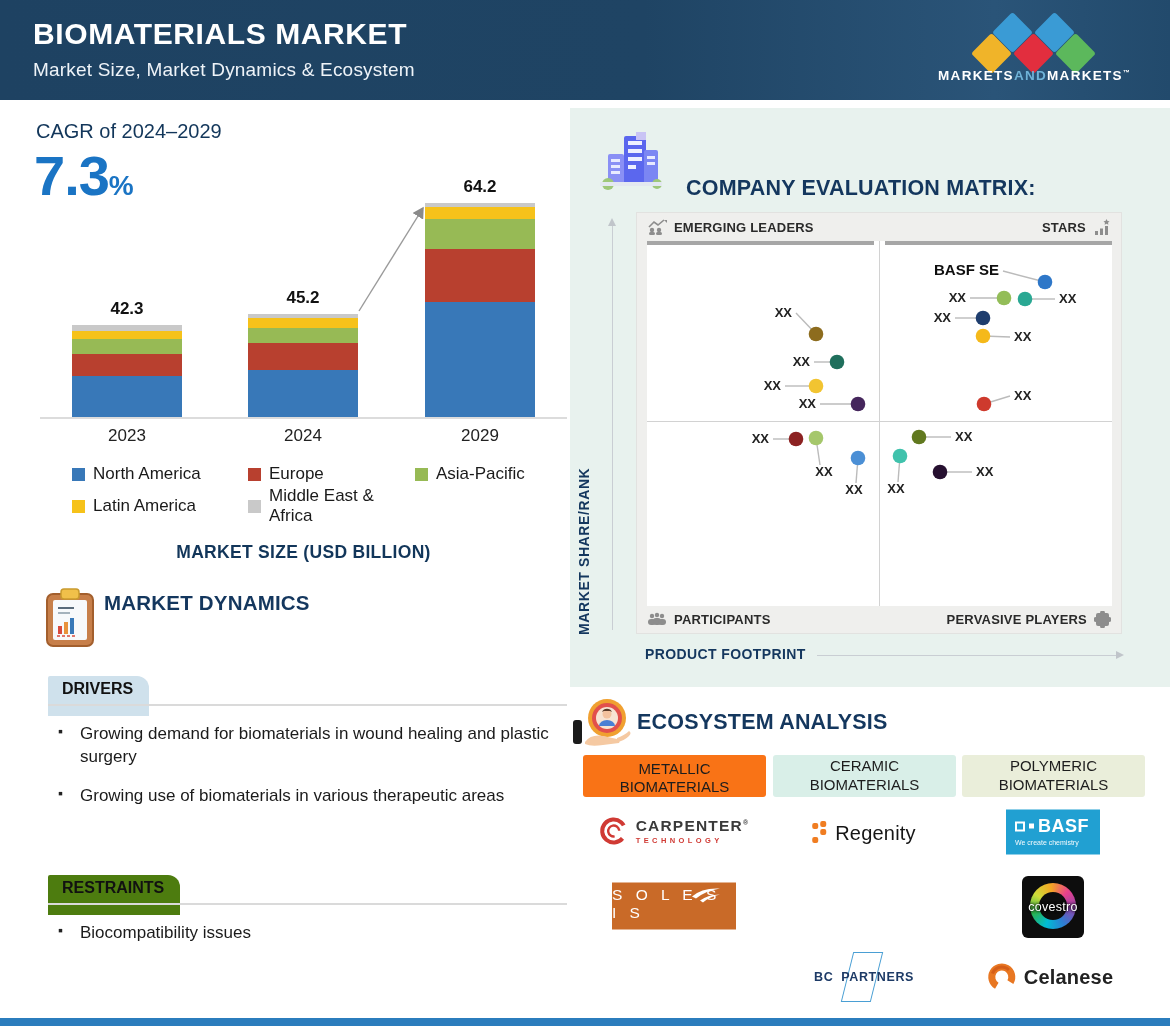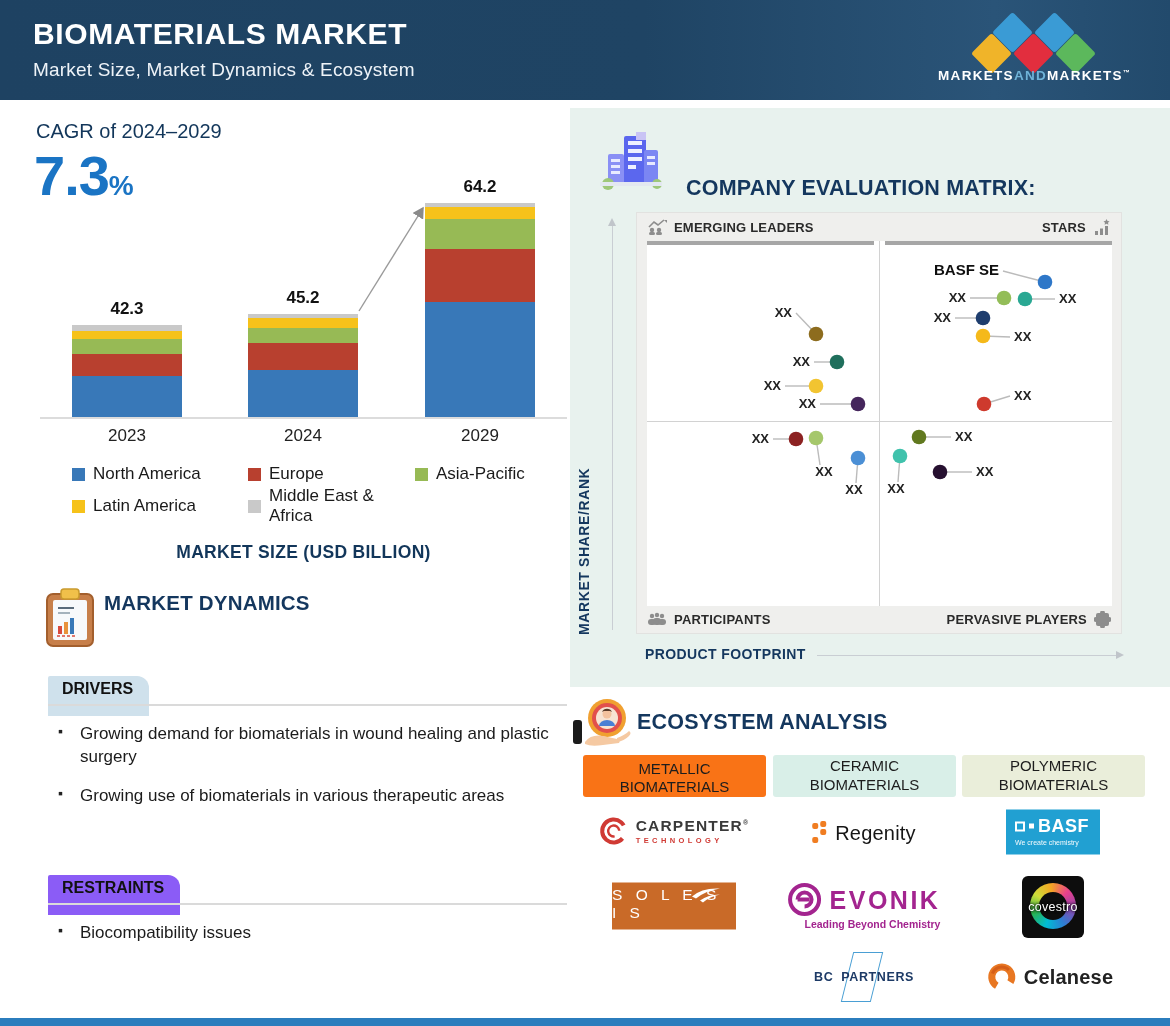--- a/index.html
+++ b/index.html
@@ -43,21 +43,21 @@
               font-size:17.5px;font-weight:bold;color:#12365a;letter-spacing:.3px;}
 
   .dyn-icon{position:absolute;left:44px;top:588px;}
   .dyn-title{position:absolute;left:104px;top:590px;font-size:20.5px;font-weight:bold;
              color:#14375e;line-height:1.22;letter-spacing:.2px;}
   .tab{position:absolute;height:40px;padding:4px 16px 0 14px;font-size:16px;font-weight:bold;
        color:#111;border-radius:2px 12px 0 0;}
   .tab-line{position:absolute;width:519px;height:2px;background:#dadada;}
   .drivers-tab{left:48px;top:676px;background:#cfe1ec;}
   .drivers-line{left:48px;top:704px;}
-  .restraints-tab{left:48px;top:875px;background:#8b5cf6;}
+  .restraints-tab{left:48px;top:875px;background:#4d7c0f;}
   .restraints-line{left:48px;top:903px;}
   .bullets{position:absolute;margin:0;padding:0;list-style:none;width:495px;}
   .bullets li{position:relative;padding-left:26px;font-size:17px;line-height:1.36;
               color:#1b1b1b;margin-bottom:16px;}
   .bullets li::before{content:"▪";position:absolute;left:4px;top:0;font-size:14px;color:#222;}
   .drivers-list{left:54px;top:722px;}
   .restraints-list{left:54px;top:921px;}
 
   
   .panel{position:absolute;left:570px;top:108px;width:600px;height:579px;background:#e8f2ee;}
@@ -449,33 +449,20 @@
   <div class="logo-cell" style="left:674px;top:906px;">
     <div class="solesis-box">
       <svg class="solesis-swoosh" width="34" height="16" viewBox="0 0 34 16">
         <path d="M4,9 q10,-9 28,-8 q-14,2 -24,10 Z" fill="#fff"></path>
         <path d="M12,13 q8,-6 20,-6 q-10,2 -17,8 Z" fill="#fff"></path>
       </svg>
       <span class="solesis-name">S O L E S I S</span>
     </div>
   </div>
 
-  <div class="logo-cell" style="left:864px;top:906px;">
-    <div class="evonik-wrap">
-      <div class="evonik-row">
-        <svg width="34" height="34" viewBox="0 0 34 34">
-          <circle cx="17" cy="17" r="14.5" fill="none" stroke="#a3248f" stroke-width="4"></circle>
-          <path d="M10,17 a7,7 0 1 1 7,7" fill="none" stroke="#a3248f" stroke-width="4"></path>
-          <line x1="10" y1="17" x2="22" y2="17" stroke="#a3248f" stroke-width="4"></line>
-        </svg>
-        <span class="evonik-name">EVONIK</span>
-      </div>
-      <span class="evonik-tag">Leading Beyond Chemistry</span>
-    </div>
-  </div>
 
   <div class="logo-cell" style="left:1053px;top:907px;">
     <div class="cov-box">
       <div class="cov-ring"></div>
       <div class="cov-hole"></div>
       <div class="cov-name">covestro</div>
     </div>
   </div>
 
   <div class="logo-cell" style="left:864px;top:977px;">

